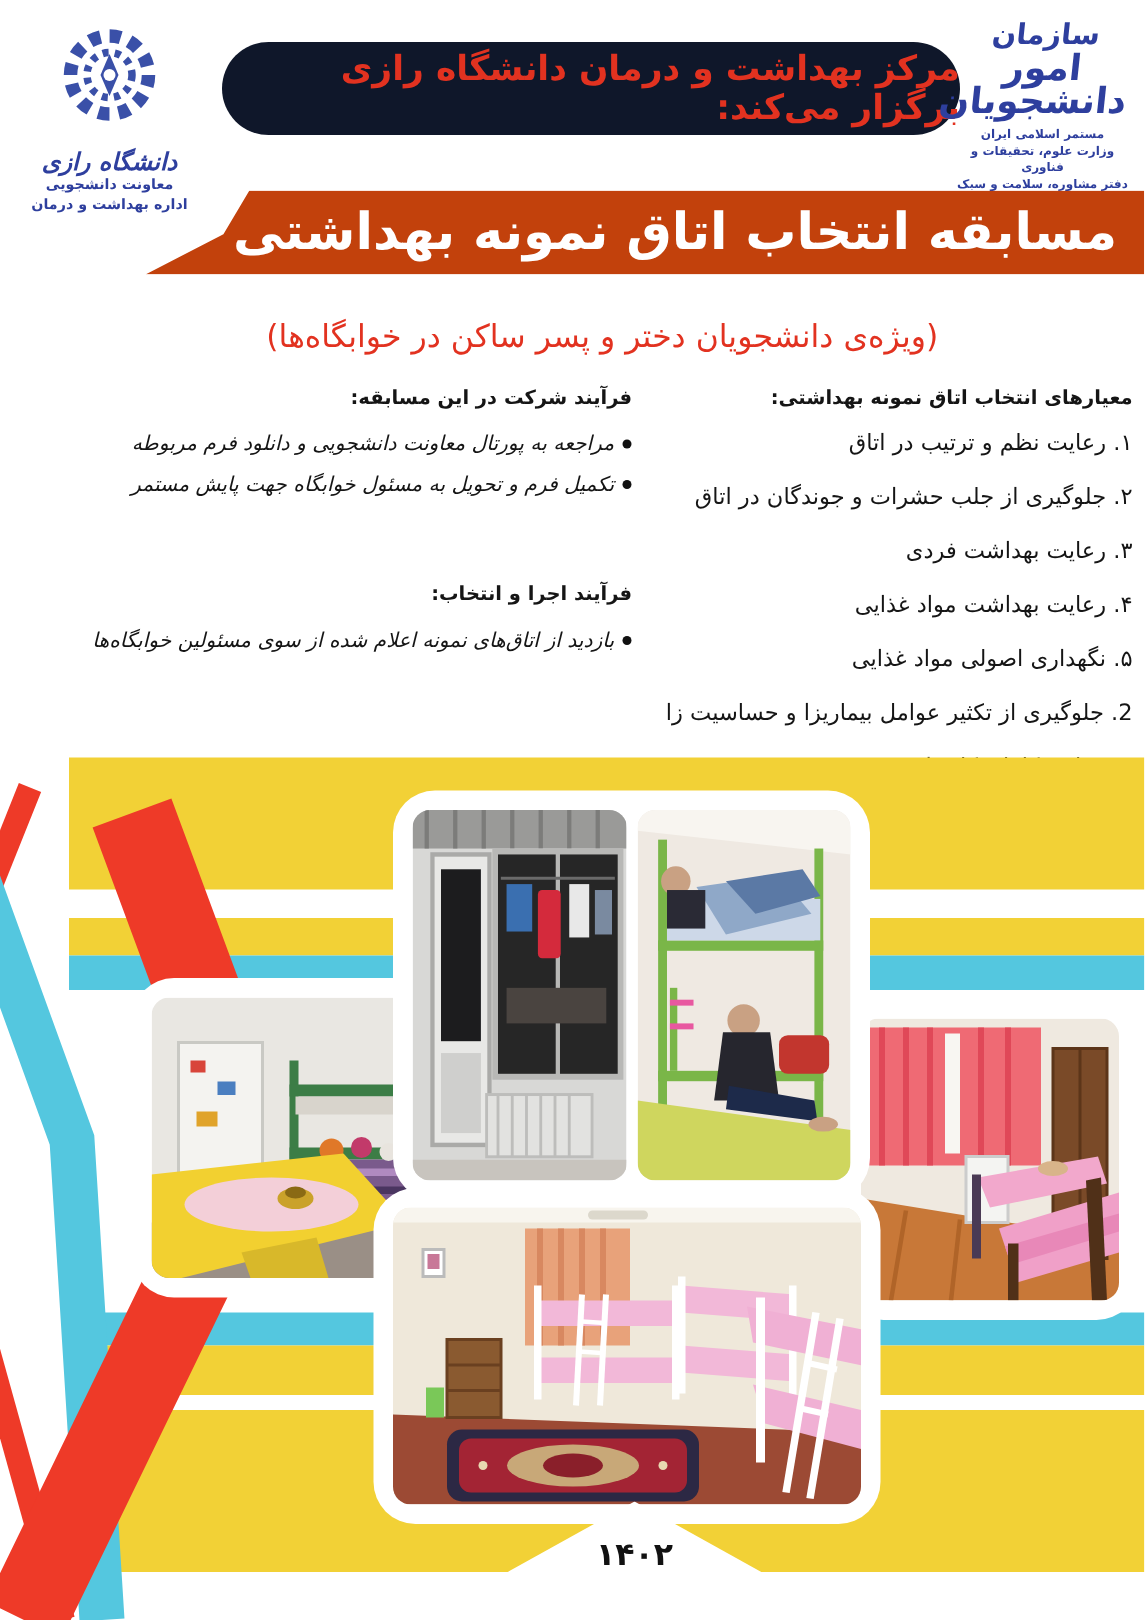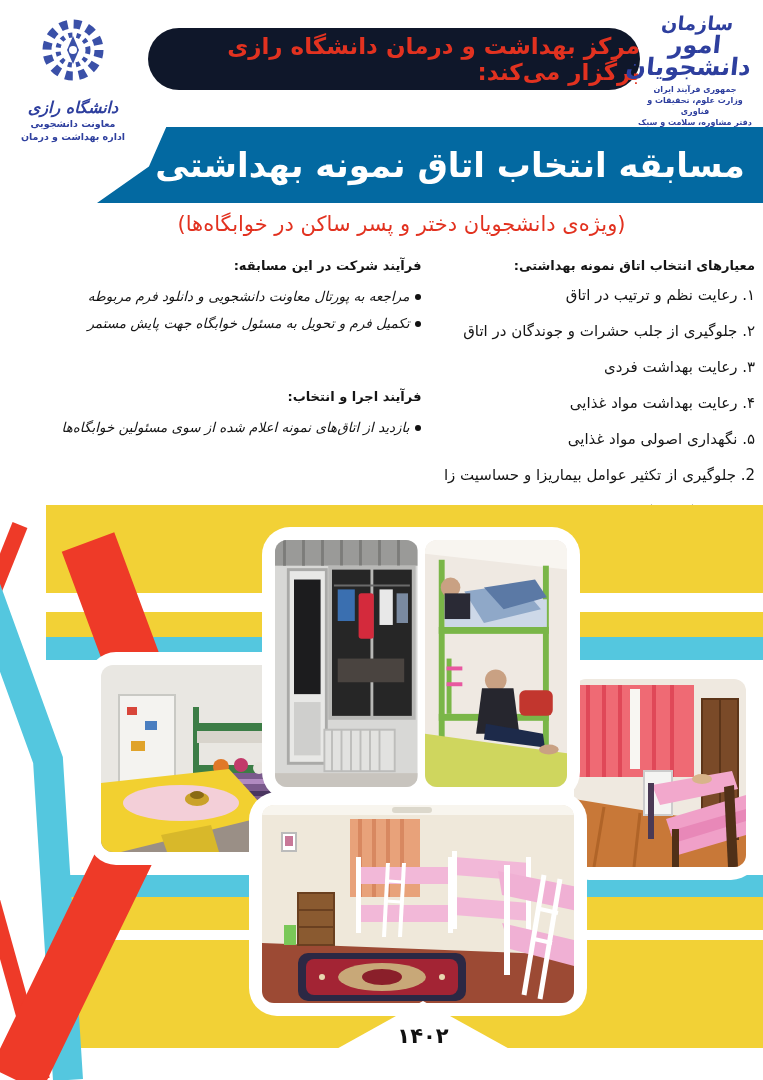--- a/index.html
+++ b/index.html
@@ -12,21 +12,21 @@
   .logo-left .uni-name{font-size:16px;font-weight:bold;font-style:italic;margin-top:2px;}
   .logo-left .sub{font-size:9.5px;font-weight:bold;line-height:13px;}
   .logo-right{left:unset;right:10px;top:8px;width:116px;text-align:center;color:#2e3f9e;}
   .logo-right .mark{font-weight:bold;font-size:19px;line-height:22px;transform:skewX(-6deg);padding:4px 0 6px;}
   .logo-right .mark .big{font-size:24px;letter-spacing:-1px;}
   .logo-right .sub{font-size:8px;font-weight:bold;line-height:11px;}
 
   .pill{left:148px;top:28px;width:492px;height:62px;background:#0f172a;border-radius:34px;
         display:flex;align-items:center;justify-content:center;color:#e23220;font-weight:bold;font-size:23px;}
 
-  .title-banner{left:97px;top:127px;right:0;height:76px;background:#0369a1;
+  .title-banner{left:97px;top:127px;right:0;height:56px;background:#c2410c;
         clip-path:polygon(10.4% 0,100% 0,100% 100%,0 100%,7.8% 52%);
         display:flex;align-items:center;justify-content:center;padding-right:30px;padding-left:70px;}
   .title-banner .t{color:#ffffff;font-weight:bold;font-size:34px;white-space:nowrap;}
 
   .subtitle{left:40px;right:0;top:212px;text-align:center;color:#e23220;font-weight:normal;font-size:21px;}
 
   
   .cols{left:52px;right:8px;top:258px;height:252px;display:flex;direction:rtl;gap:6px;color:#151515;}
   .col-criteria{width:47%;text-align:right;}
   .col-process{width:53%;text-align:right;}
@@ -83,21 +83,21 @@
 
   <div class="abs pill">
     <span>مرکز بهداشت و درمان دانشگاه رازی برگزار می‌کند:</span>
   </div>
 
   <div class="abs logo-right">
     <div class="mark">
       <div>سازمان</div>
       <div class="big">امور دانشجویان</div>
     </div>
-    <div class="sub">جمهوری فرآیند ایران</div>
+    <div class="sub">مستمر اسلامی ایران</div>
     <div class="sub">وزارت علوم، تحقیقات و فناوری</div>
     <div class="sub">دفتر مشاوره، سلامت و سبک زندگی</div>
   </div>
 
   <div class="abs title-banner">
     <span class="t">مسابقه انتخاب اتاق نمونه بهداشتی</span>
   </div>
 
   <div class="abs subtitle">(ویژه‌ی دانشجویان دختر و پسر ساکن در خوابگاه‌ها)</div>
 

